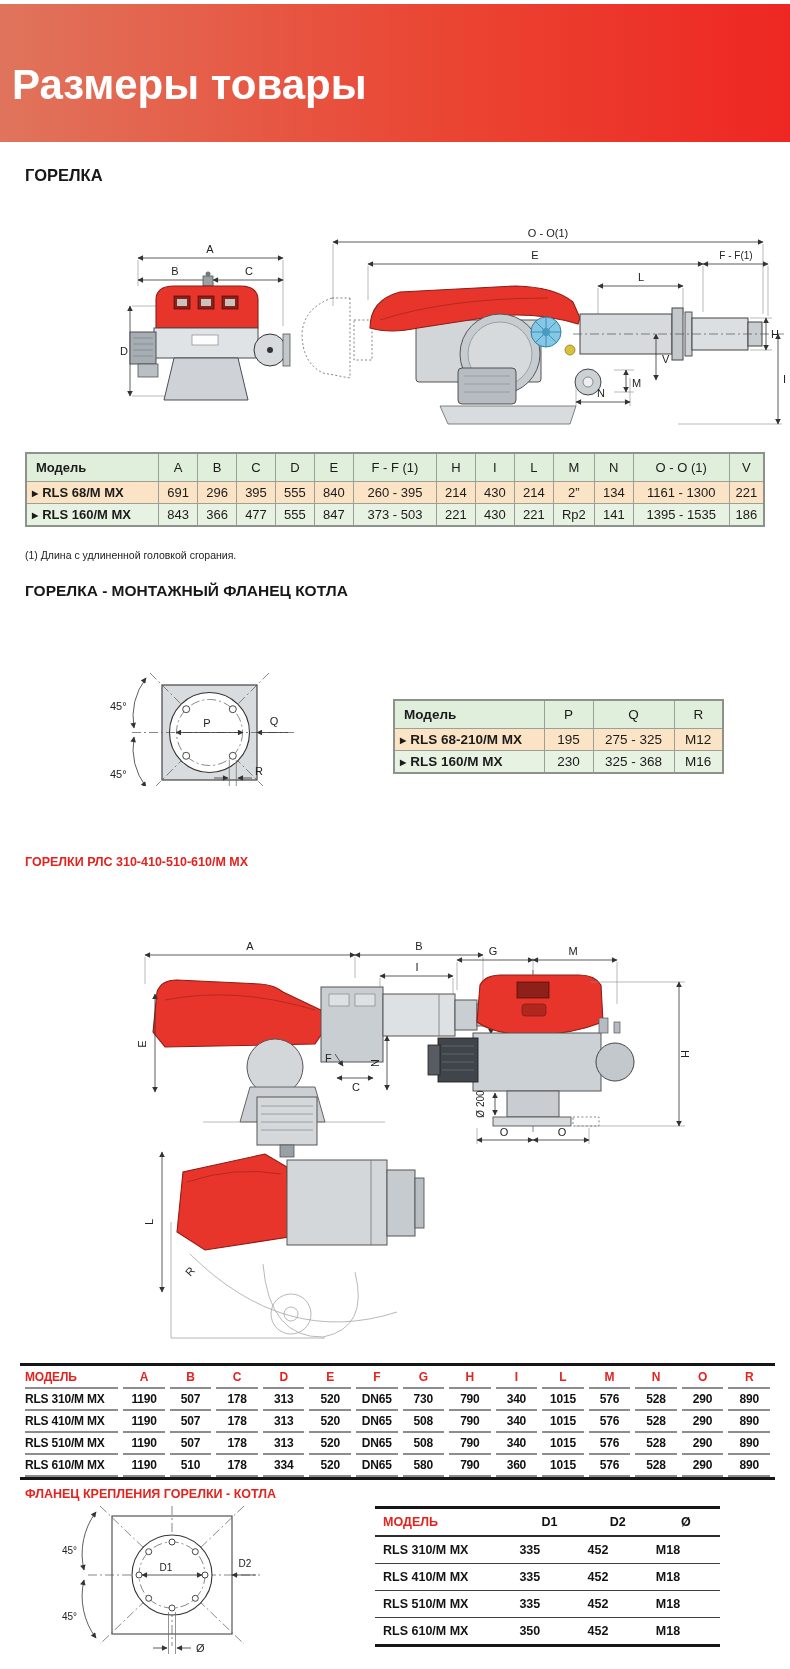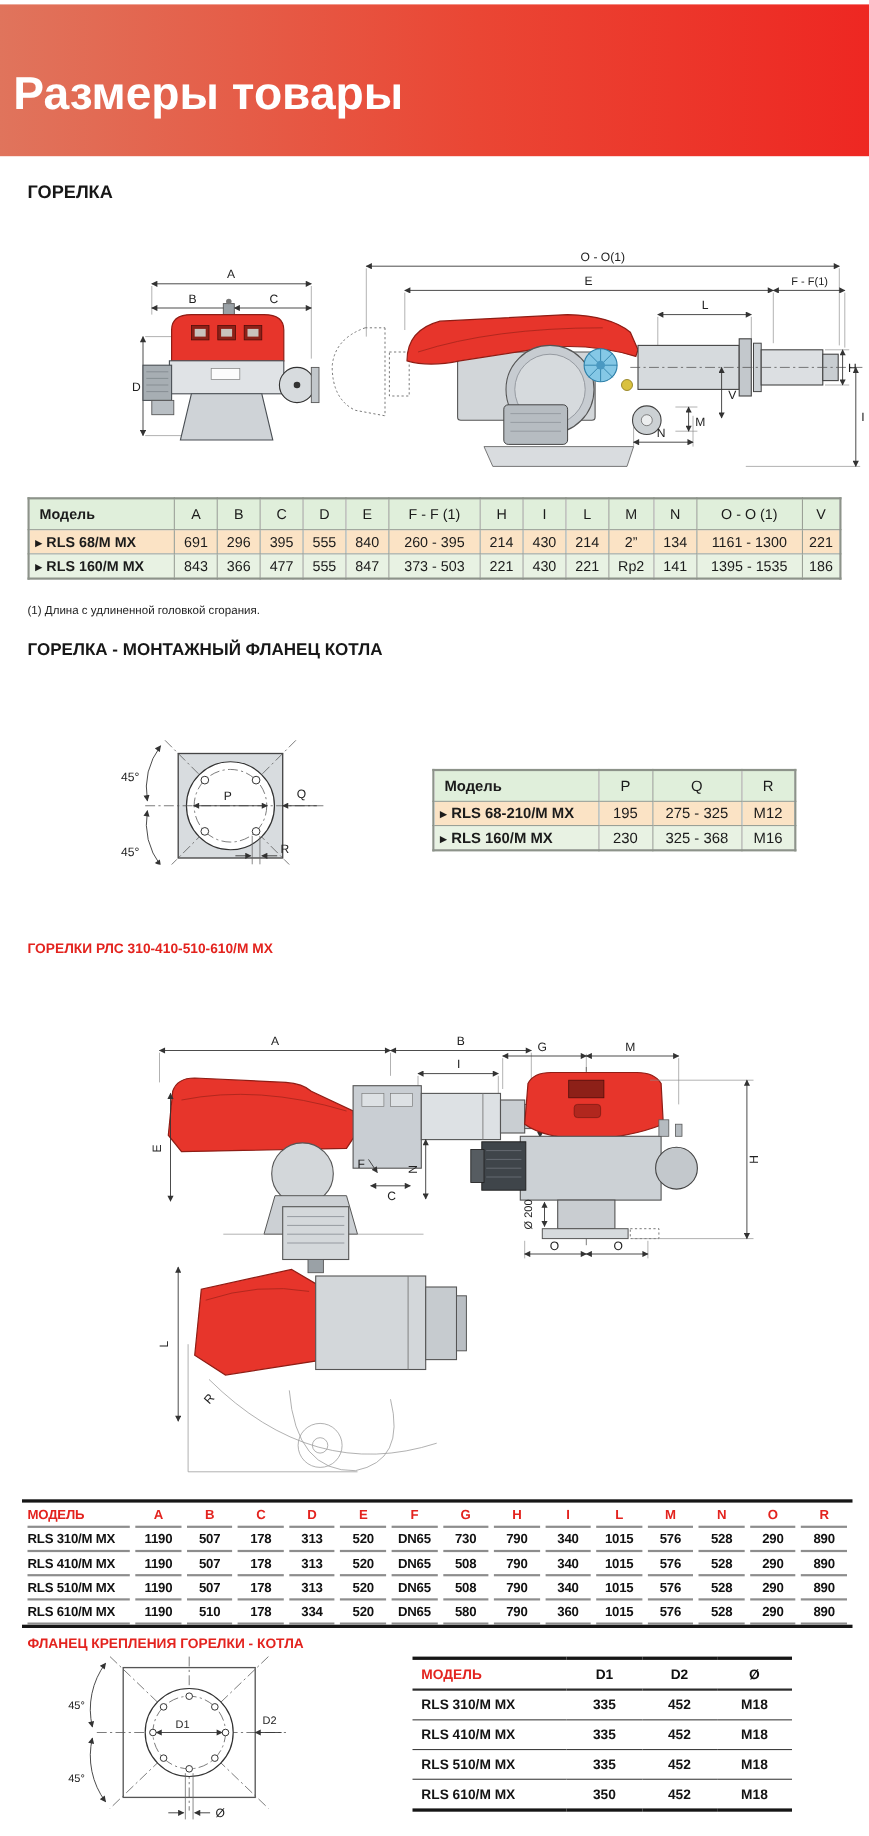--- a/index.html
+++ b/index.html
@@ -53,21 +53,21 @@
          padding:4px 0 3px;text-align:center;white-space:nowrap;}
   #t3 th:first-child{text-align:left;}
   #t3 td{border-bottom:2px solid #8d8d8d;padding:3px 0;text-align:center;color:#111;white-space:nowrap;font-weight:bold;}
   #t3 td.model{text-align:left;font-weight:700;}
   
   #t4{position:absolute;left:375px;top:1506px;width:345px;border-collapse:collapse;
       table-layout:fixed;font-size:12.5px;border-top:3px solid #161616;
       border-bottom:3px solid #161616;font-family:"Liberation Sans",sans-serif;}
   #t4 th{border-bottom:2px solid #2c2c2c;padding:6px 4px;font-weight:700;color:#111;text-align:center;}
   #t4 th:first-child{color:#e3231e;text-align:left;padding-left:8px;}
-  #t4 td{border-bottom:1px solid #3f3f3f;padding:6px 4px;text-align:center;font-weight:700;color:#141414;}
+  #t4 td{border-bottom:1px solid #3f3f3f;padding:6px 4px;font-weight:700;color:#141414;}
   #t4 td.model{text-align:left;padding-left:8px;}
   #t4 tbody tr:last-child td{border-bottom:none;}
 </style>
 </head>
 <body>
 
 <svg width="0" height="0" style="position:absolute" aria-hidden="true">
   <defs>
     <marker id="arr" viewBox="0 0 10 10" refX="9" refY="5" markerWidth="9" markerHeight="7" orient="auto-start-reverse">
       <path d="M0,0 L10,5 L0,10 z" fill="#333"></path>

